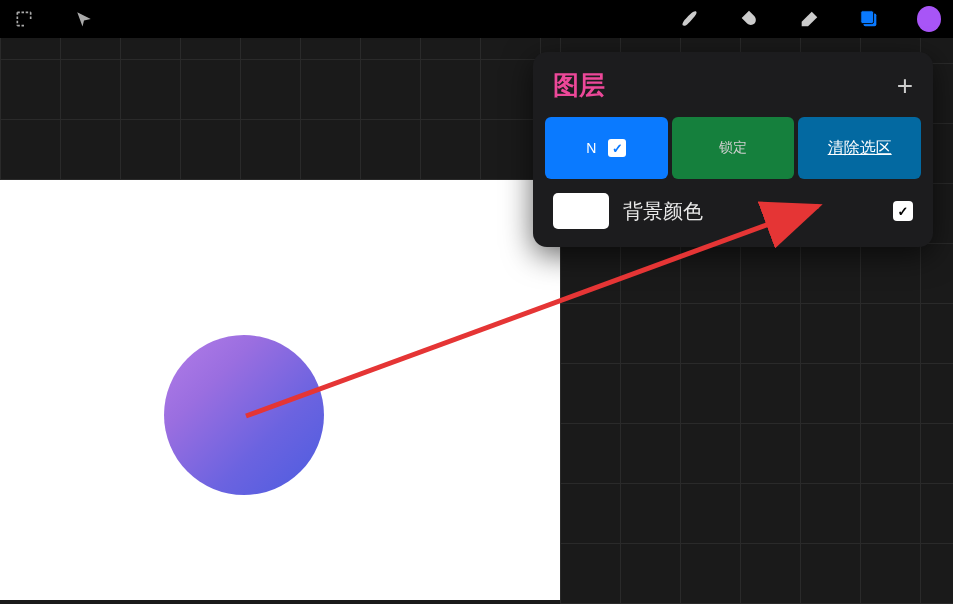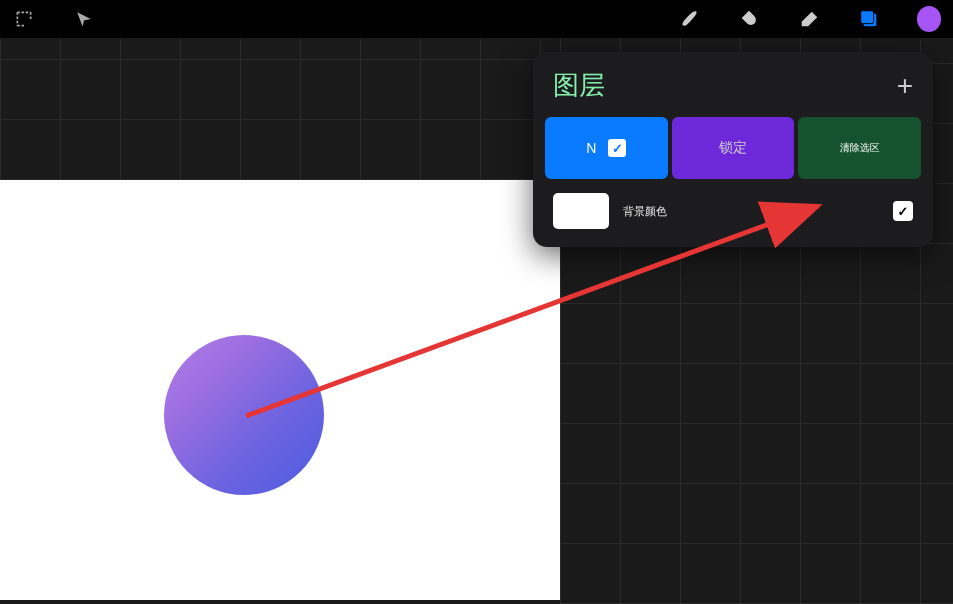--- a/index.html
+++ b/index.html
@@ -56,23 +56,23 @@
       padding: 16px 12px 12px 12px;
       box-shadow: 0 8px 30px rgba(0,0,0,0.6);
     }
     .layers-header {
       display: flex;
       justify-content: space-between;
       align-items: center;
       padding: 0 8px 14px 8px;
     }
     .layers-title {
-      color: #86efac;
+      color: #ec4899;
       font-size: 26px;
-      font-weight: 400;
+      font-weight: 700;
     }
     .plus-icon {
       color: #ccc;
       font-size: 28px;
       font-weight: 200;
       cursor: pointer;
     }
     .layer-actions {
       display: flex;
       gap: 4px;
@@ -102,36 +102,36 @@
       height: 18px;
       background: #fff;
       border-radius: 3px;
       display: flex;
       align-items: center;
       justify-content: center;
       color: #0a7aff;
       font-size: 13px;
       font-weight: bold;
     }
-    .action-dark { background: #6d28d9; }
-    .action-red { background: #14532d; color: #fff; font-size: 10px; }
+    .action-dark { background: #15803d; }
+    .action-red { background: #0369a1; color: #fff; font-size: 16px; text-decoration: underline; }
     .bg-row {
       display: flex;
       align-items: center;
       gap: 14px;
       margin-top: 8px;
       padding: 6px 8px;
     }
     .bg-thumb {
       width: 56px;
       height: 36px;
       background: #fff;
       border-radius: 5px;
     }
-    .bg-label { color: #e8e8e8; font-size: 11px; flex: 1; }
+    .bg-label { color: #e8e8e8; font-size: 20px; flex: 1; }
     .bg-check {
       width: 20px;
       height: 20px;
       background: #fff;
       border-radius: 4px;
       display: flex;
       align-items: center;
       justify-content: center;
       color: #000;
       font-size: 13px;

